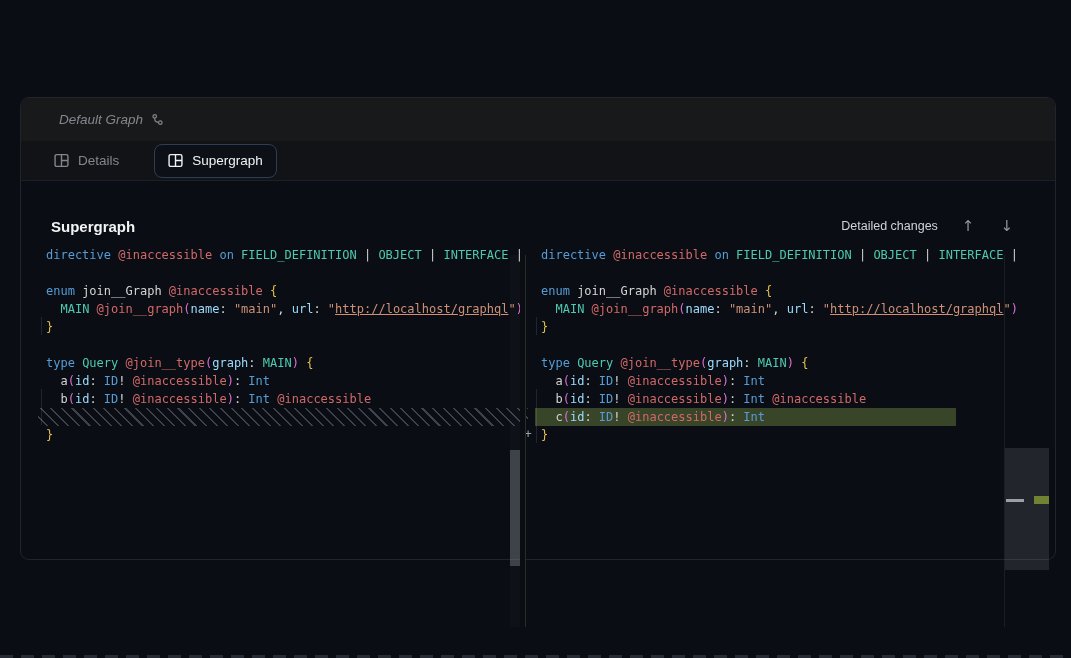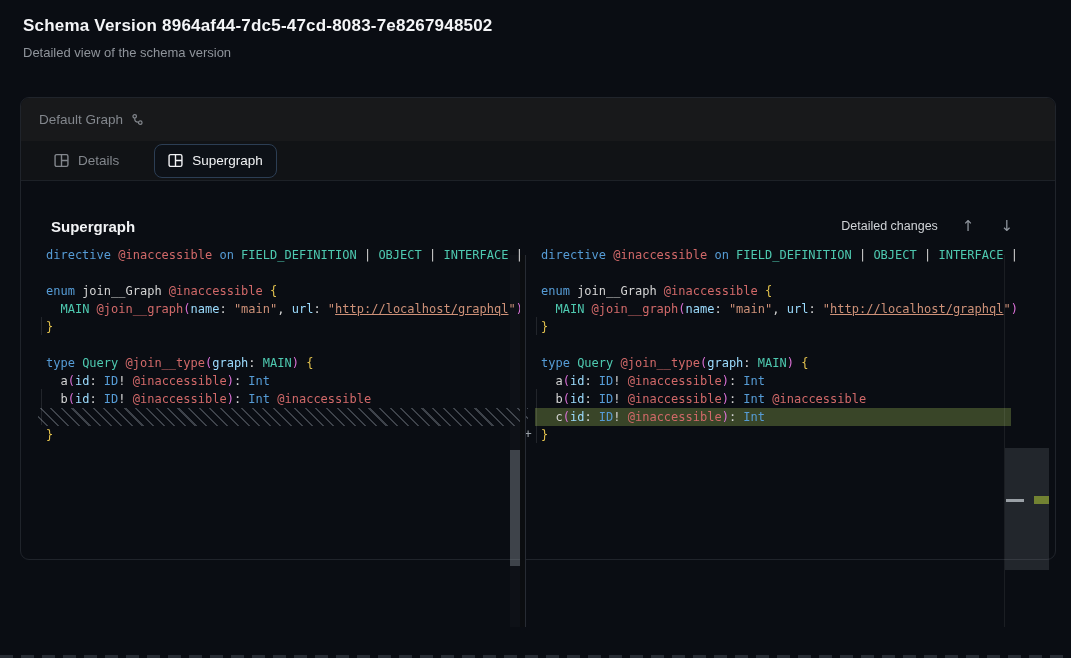--- a/index.html
+++ b/index.html
@@ -14,21 +14,21 @@
   .header { position:absolute; left:23px; top:16px; }
   .page-title { font-size:17px; font-weight:700; color:#f4f5f7; letter-spacing:.2px; }
   .page-subtitle { margin-top:9px; font-size:13px; color:#8f949b; }
   
   .card {
     position:absolute; left:20px; top:97px; width:1036px; height:463px;
     border:1px solid #20242b; border-radius:9px;
   }
   .tab-strip {
     display:flex; align-items:stretch; height:43px;
-    background:#18191b; border-radius:8px 8px 0 0; 
+    background:#18191b; border-radius:8px 8px 0 0; padding-left:20px;font-style:italic;
   }
   .tab {
     display:flex; align-items:center; gap:8px; padding:0 18px;
     font-size:13.5px; color:#83878d; cursor:pointer; white-space:nowrap;
   }
   .tab.active { background:#0b0d10; color:#ffffff; border-radius:4px 4px 0 0; }
   .tab .icon svg { display:block; }
   .subtab-row {
     display:flex; align-items:center; height:40px; gap:10px;
     background:#111316; border-bottom:1px solid #1d2127; padding-left:20px;
@@ -61,21 +61,21 @@
   .pane-left  { left:30px;  width:490px; padding:8px 0 0 8px; }
   .pane-right { left:527px; width:491px; padding:8px 0 0 6px; }
   .code-line { height:18px; white-space:pre; }
   .pane-left  .code-line.hatch-line {
     margin-left:-8px; width:490px;
     background:repeating-linear-gradient(45deg,
       rgba(0,0,0,0) 0px, rgba(0,0,0,0) 6px,
       rgba(146,154,165,0.38) 6px, rgba(146,154,165,0.38) 7.5px);
   }
   .pane-right .code-line.inserted-line {
-    margin-left:-6px; padding-left:6px; width:476px;
+    margin-left:-6px; padding-left:6px; width:421px;
     background:rgba(155,185,85,0.33);
   }
   .indent-guide { position:absolute; width:1px; background:rgba(255,255,255,0.10); }
   .insert-sign {
     position:absolute; left:522px; top:425px; width:12px; height:18px;
     color:#99a0a6; font-family:"DejaVu Sans Mono", monospace; font-size:12px; line-height:18px;
     text-align:center; pointer-events:none;
   }
   .sash {
     position:absolute; left:520px; top:255px; width:6px; height:372px;
@@ -103,24 +103,20 @@
     position:absolute; left:0; bottom:0; width:1071px; height:3px;
     background:repeating-linear-gradient(90deg, #272c34 0 13px, rgba(0,0,0,0) 13px 21px);
   }
   .icon { display:inline-flex; align-items:center; }
 </style>
 </head>
 <body>
 
 <div class="page">
 
-  <div class="header">
-    <div class="page-title">Schema Version 8964af44-7dc5-47cd-8083-7e8267948502</div>
-    <div class="page-subtitle">Detailed view of the schema version</div>
-  </div>
 
   <div class="card">
     <div class="tab-strip">
       <div class="tab">
         <span>Default Graph</span>
         <span class="icon">
           <svg width="13" height="13" viewBox="0 0 14 14" fill="none" stroke="currentColor" stroke-width="1.3">
             <circle cx="4" cy="3.6" r="1.9"></circle>
             <circle cx="10" cy="10.4" r="1.9"></circle>
             <path d="M4 5.6 v0.6 a3.6 3.6 0 0 0 3.6 3.6 h0.4"></path>

